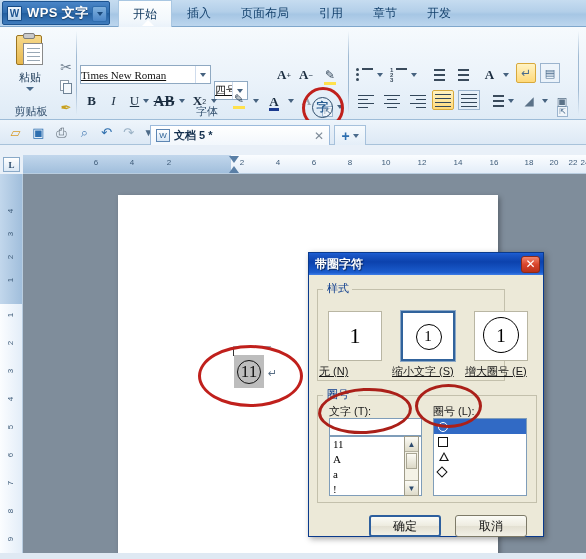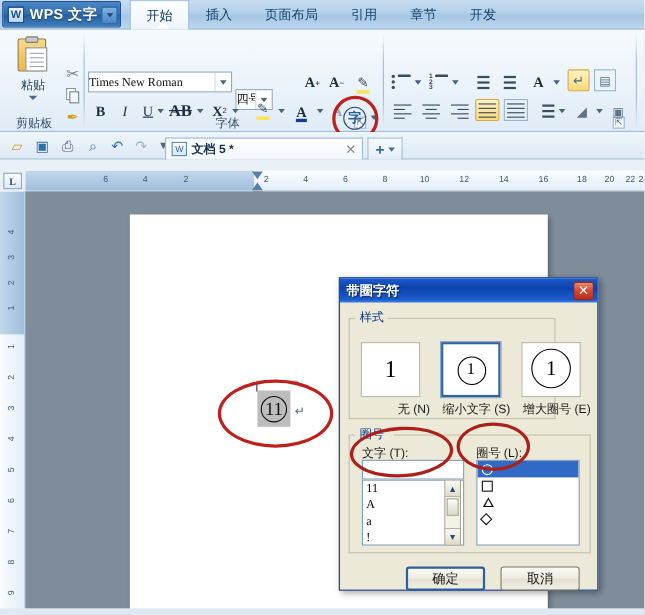--- a/index.html
+++ b/index.html
@@ -142,21 +142,21 @@
 
   
   .combo {
     position: absolute; background: #ffffff;
     border: 1px solid #8fa9c2; height: 19px;
     display: flex; align-items: center;
   }
   .combo .txt {
     flex: 1; padding-left: 0; font-size: 11px; color: #111;
     font-family: "Liberation Serif", "DejaVu Serif", serif;
-    white-space: nowrap; overflow: hidden;
+    white-space: nowrap; overflow: hidden; text-decoration: underline;
   }
   .combo .arrow {
     width: 15px; height: 17px; display:flex;align-items:center;justify-content:center;
     border-left: 1px solid #cfdced;
   }
   .combo .arrow::after {
     content:"";border-left:3px solid transparent;border-right:3px solid transparent;
     border-top:4px solid #46627f;
   }
   .tb {
@@ -385,22 +385,22 @@
 
   .style-cell {
     position: absolute; top: 22px; width: 54px; height: 50px;
     background: #fff; border: 1px solid #b9b6a3;
     display: flex; align-items: center; justify-content: center;
   }
   .style-cell.selected {
     border: 2px solid #31639c; outline: 1px solid #8ca8c6;
   }
   .style-label {
-    position: absolute; top: 75px; width: 72px; text-align: right;
-    font-size: 11px; color: #1a1a1a;
+    position: absolute; top: 75px; width: 72px; text-align: left;
+    font-size: 11px; color: #1a1a1a; text-decoration: underline;
   }
   .sgly-none {
     font-family: "Liberation Serif", serif; font-size: 22px; color: #000;
   }
   .sgly-ring {
     position: relative; width: 34px; height: 34px;
     display:flex;align-items:center;justify-content:center;
   }
   .sgly-ring::before {
     content: ""; position: absolute; left: 5px; top: 5px; width: 24px; height: 24px;

